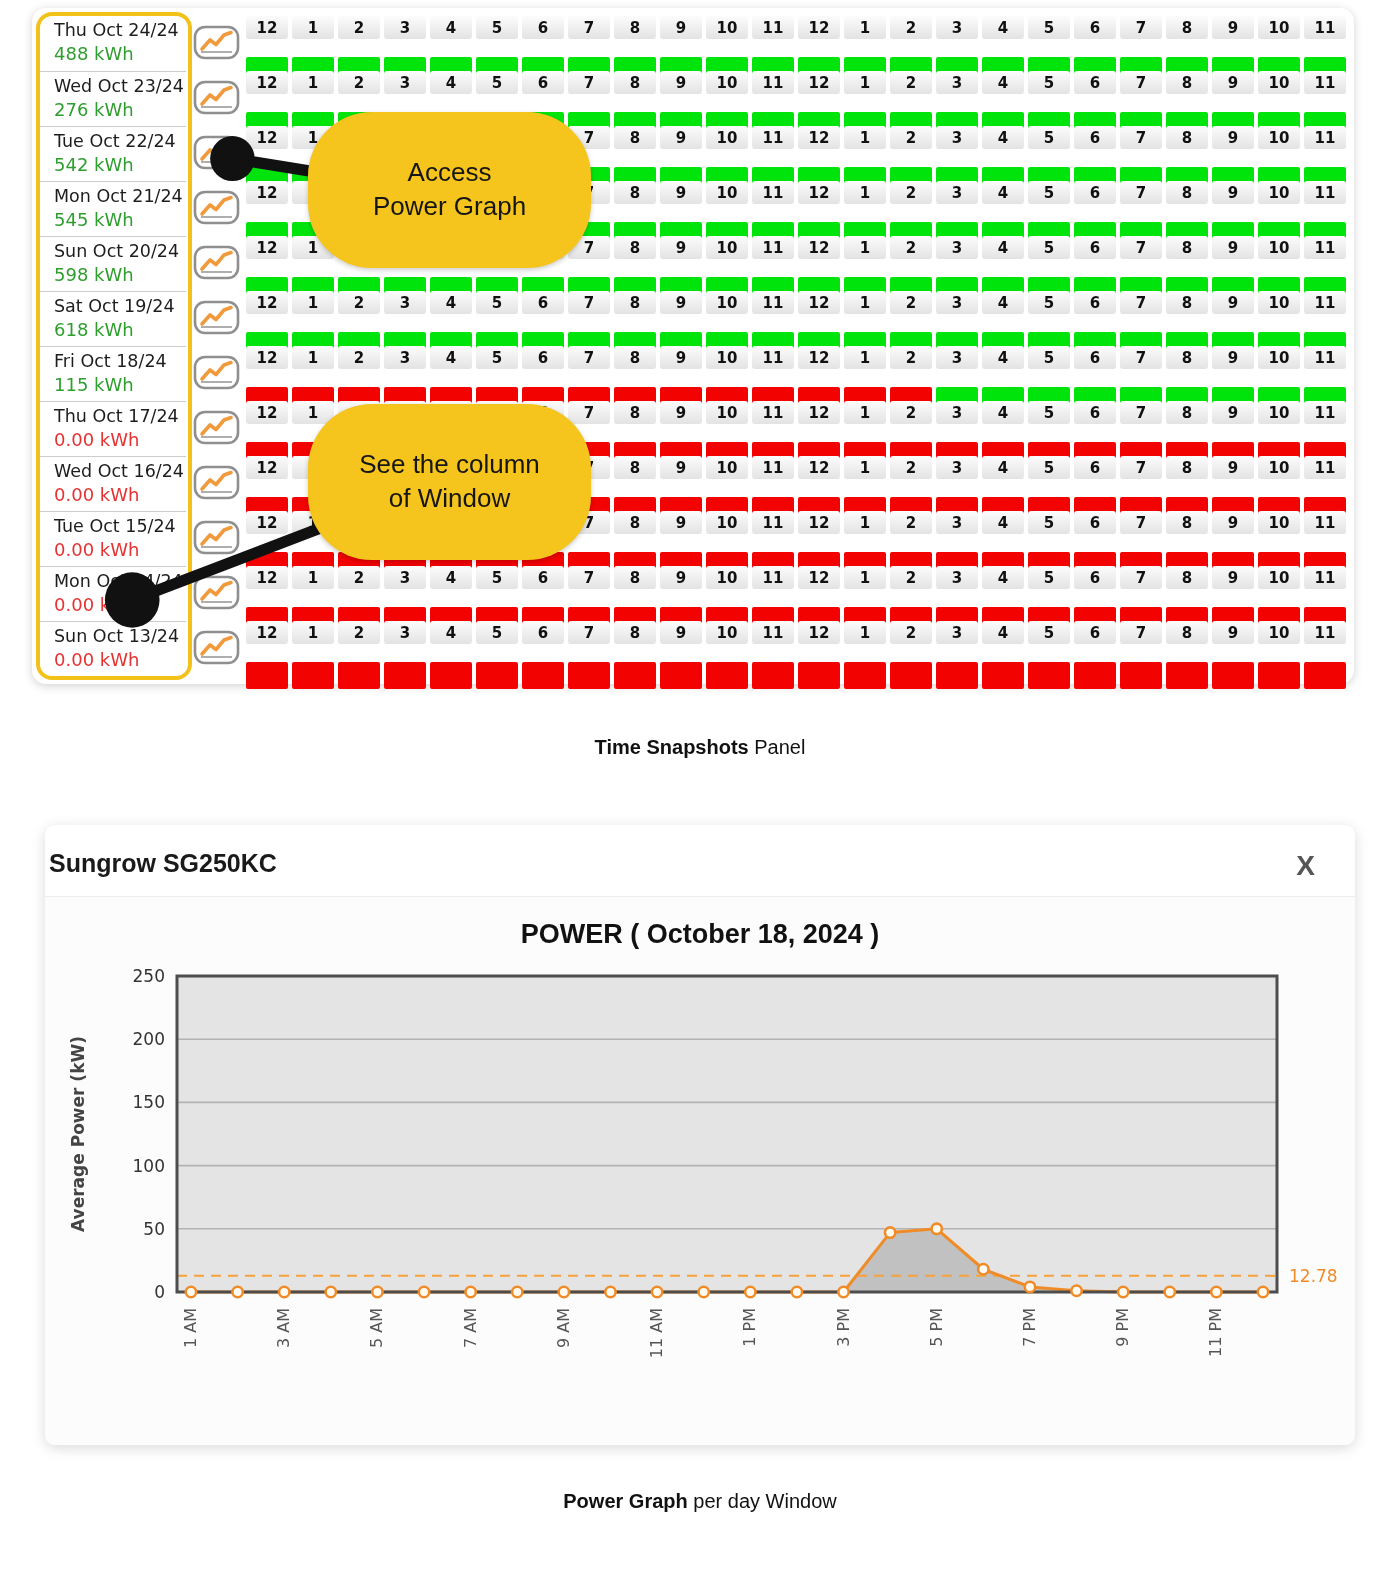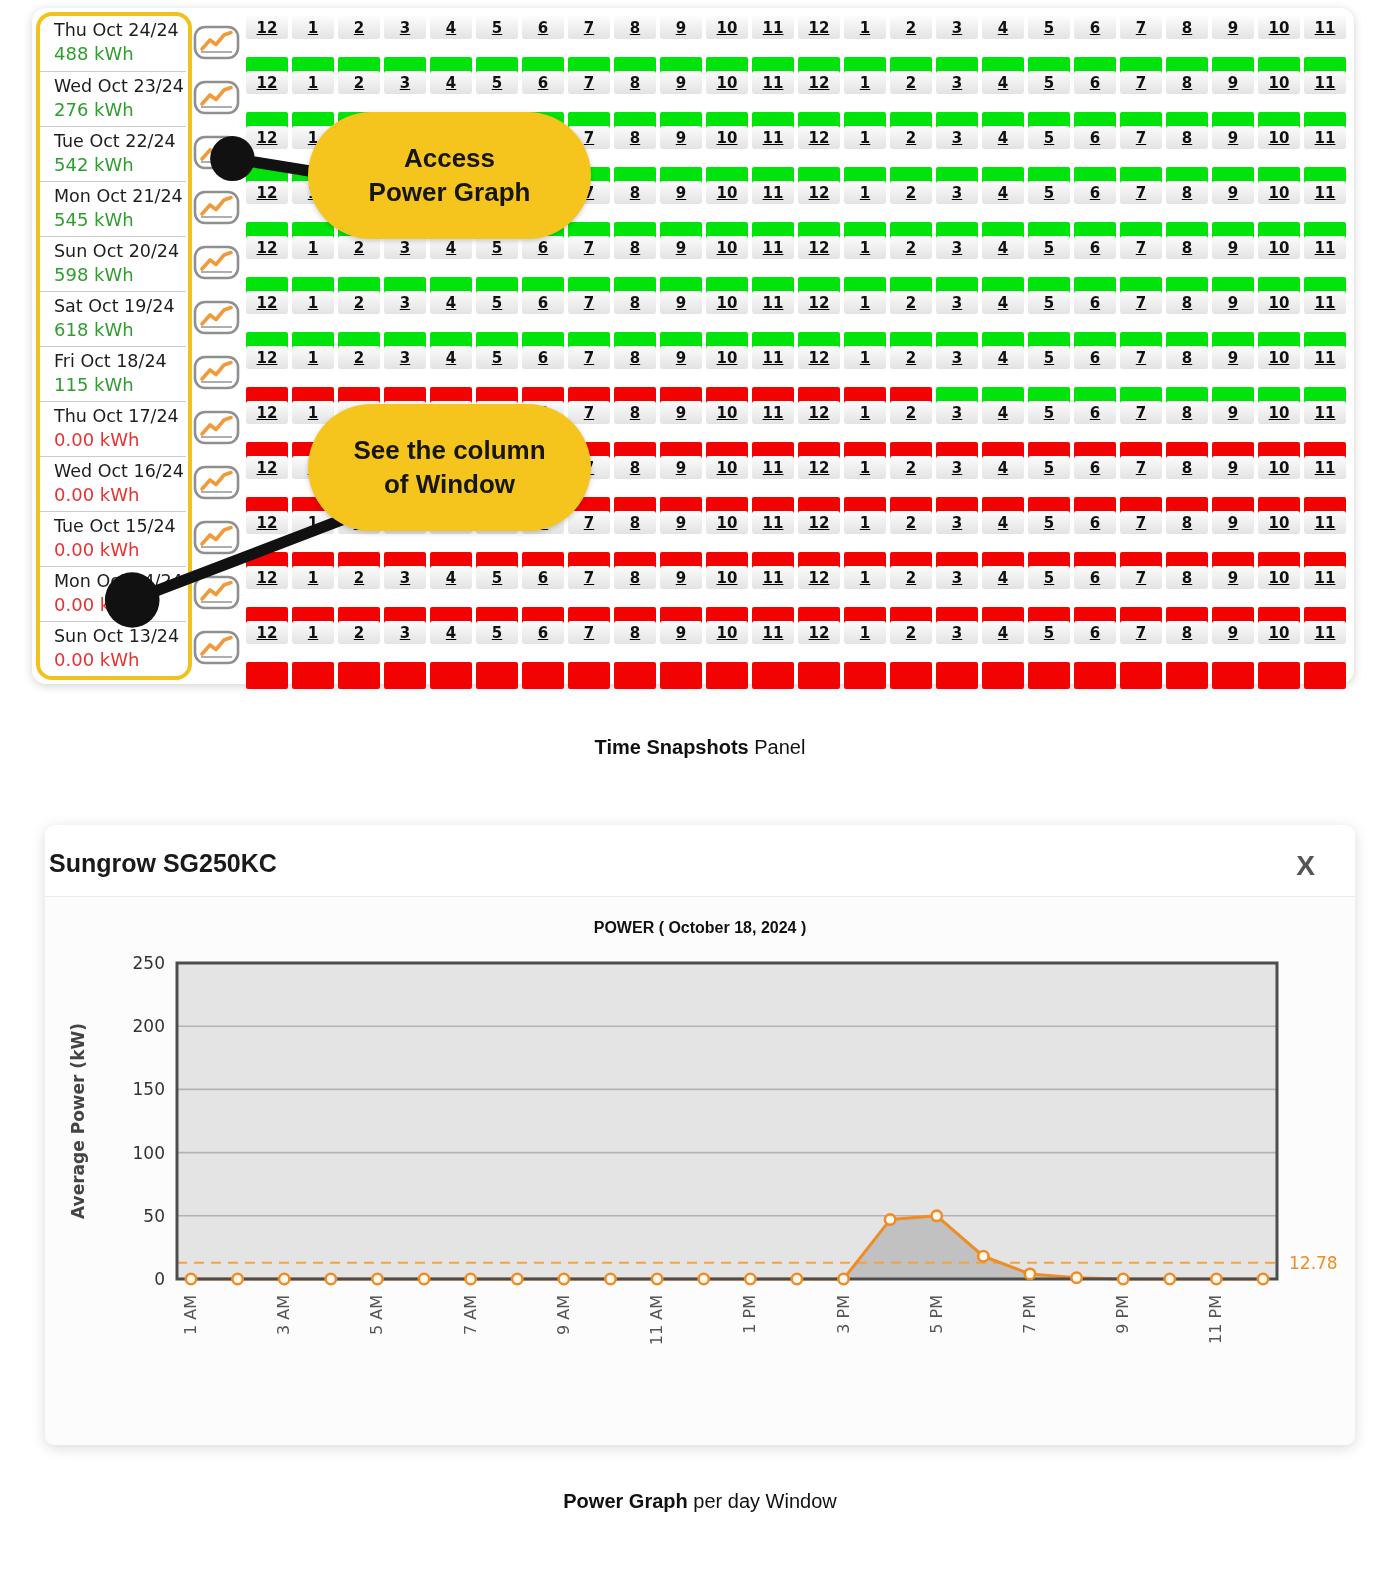--- a/index.html
+++ b/index.html
@@ -11,45 +11,45 @@
   #date-col-outline{position:absolute;left:4px;top:4px;width:156px;height:668px;border:4px solid #f2c21a;
     border-radius:16px;box-sizing:border-box;pointer-events:none;z-index:4;background:transparent;}
   .day-row{display:flex;gap:4px;margin-bottom:3px;height:52px;}
   .date-cell{width:146px;box-sizing:border-box;padding:3px 0 0 14px;line-height:1.32;}
   .day-row:not(:first-child) .date-cell{border-top:1px solid #ccc;}
   .date-label{display:block;font-size:17.5px;color:#1d1d1d;font-family:"DejaVu Sans",sans-serif;}
   .kwh-label{display:block;font-size:18px;font-family:"DejaVu Sans",sans-serif;}
   .kwh-ok{color:#2f9e2f;} .kwh-zero{color:#e53232;}
   .icon-cell{width:52px;display:flex;align-items:center;justify-content:center;}
   .graph-btn{width:47px;height:35px;background:none;border:none;padding:0;cursor:pointer;}
-  .hours{flex:1;display:grid;grid-template-columns:repeat(24,1fr);grid-template-rows:23px 27px;gap:18px 4px;text-decoration:underline;}
+  .hours{flex:1;display:grid;grid-template-columns:repeat(24,1fr);grid-template-rows:23px 27px;gap:18px 4px;}
   .hcell{background:linear-gradient(#fcfcfc,#e3e3e3);border-radius:3px;display:flex;align-items:center;
     justify-content:center;font-family:"DejaVu Sans",sans-serif;font-weight:bold;font-size:15px;color:#111;}
   .scell{border-radius:2px;}
   .scell.g{background:var(--green,#00e40c);} .scell.r{background:var(--red,#f30202);}
 
   
   #annot-svg{position:absolute;inset:0;width:100%;height:100%;z-index:5;pointer-events:none;}
-  .callout{position:absolute;width:283px;height:127px;background:#f6c51d;border-radius:64px;z-index:6;
+  .callout{position:absolute;width:283px;height:156px;background:#f6c51d;border-radius:64px;z-index:6;
     display:flex;flex-direction:column;align-items:center;justify-content:center;
-    font-weight:bold;font-size:26px;color:#161616;line-height:1.3;box-shadow:0 2px 5px rgba(0,0,0,.2);}
+    font-weight:normal;font-size:26px;color:#161616;line-height:1.3;box-shadow:0 2px 5px rgba(0,0,0,.2);}
   #callout-1{left:276px;top:104px;} #callout-2{left:276px;top:396px;justify-content:center;}
 
   .caption{position:absolute;left:0;width:100%;text-align:center;font-size:20px;color:#111;}
   #caption-1{top:716px;margin-top:20px;} #caption-2{top:1490px;}
 
   
   #power-modal{position:absolute;left:45px;top:825px;width:1310px;height:620px;background:#fff;
     border-radius:10px;box-shadow:0 3px 14px rgba(0,0,0,.15);box-sizing:border-box;overflow:hidden;}
   #modal-header{position:relative;padding:24px 28px 18px 4px;}
   #modal-title{font-size:25px;font-weight:bold;color:#1a1a1a;}
   #modal-close{position:absolute;right:34px;top:26px;font-size:28px;font-weight:bold;color:#555;
     background:none;border:none;cursor:pointer;font-family:"Liberation Sans",sans-serif;line-height:1;}
   #chart-area{background:#fcfcfc;border-top:1px solid #ececec;padding:14px 0 0 0;height:100%;}
-  #chart-title{text-align:center;font-weight:bold;font-size:16px;color:#111;margin:8px 0 14px 0;}
+  #chart-title{text-align:center;font-weight:bold;font-size:27px;color:#111;margin:8px 0 14px 0;}
   #power-chart-svg{display:block;margin:0 5px;}
 </style>
 </head>
 <body>
 
 <div id="snapshot-card">
   <div id="date-col-outline"></div>
   <div id="snapshot-rows">
       <div class="day-row">
         <div class="date-cell">

